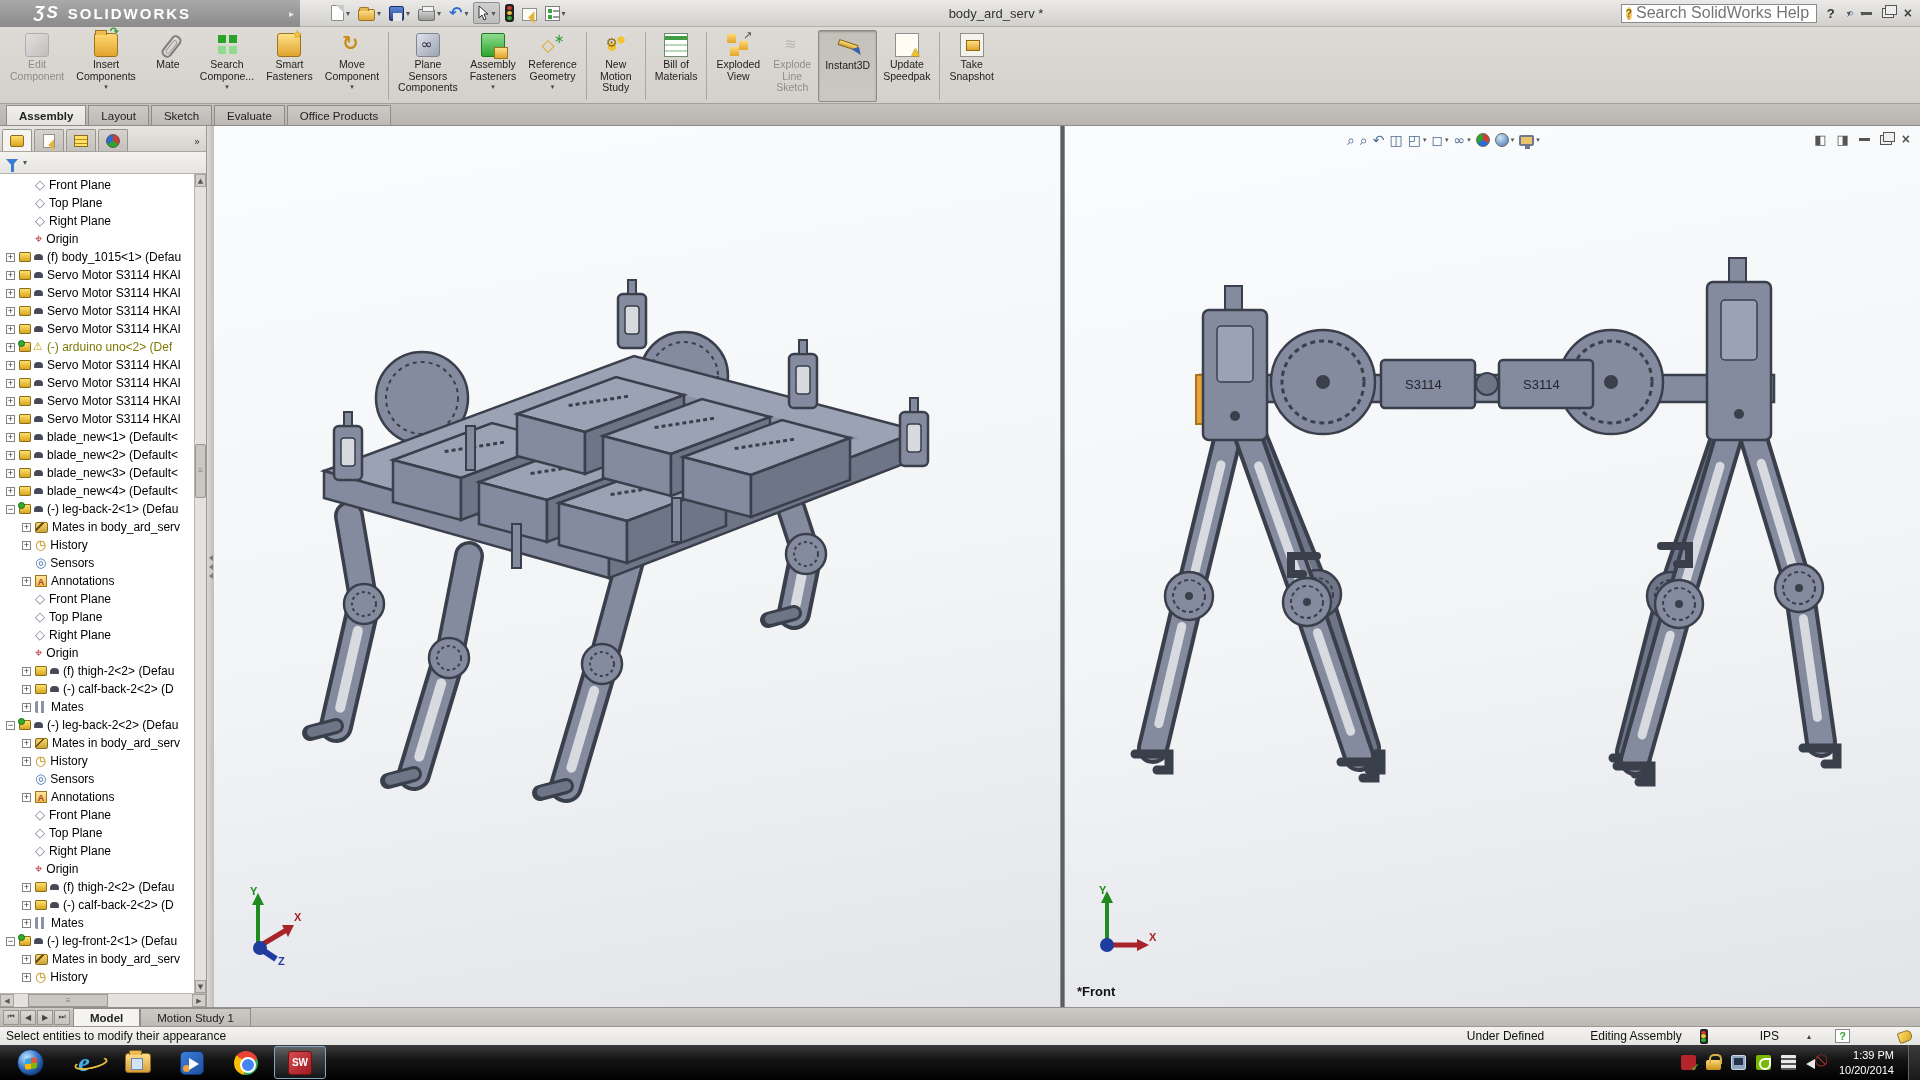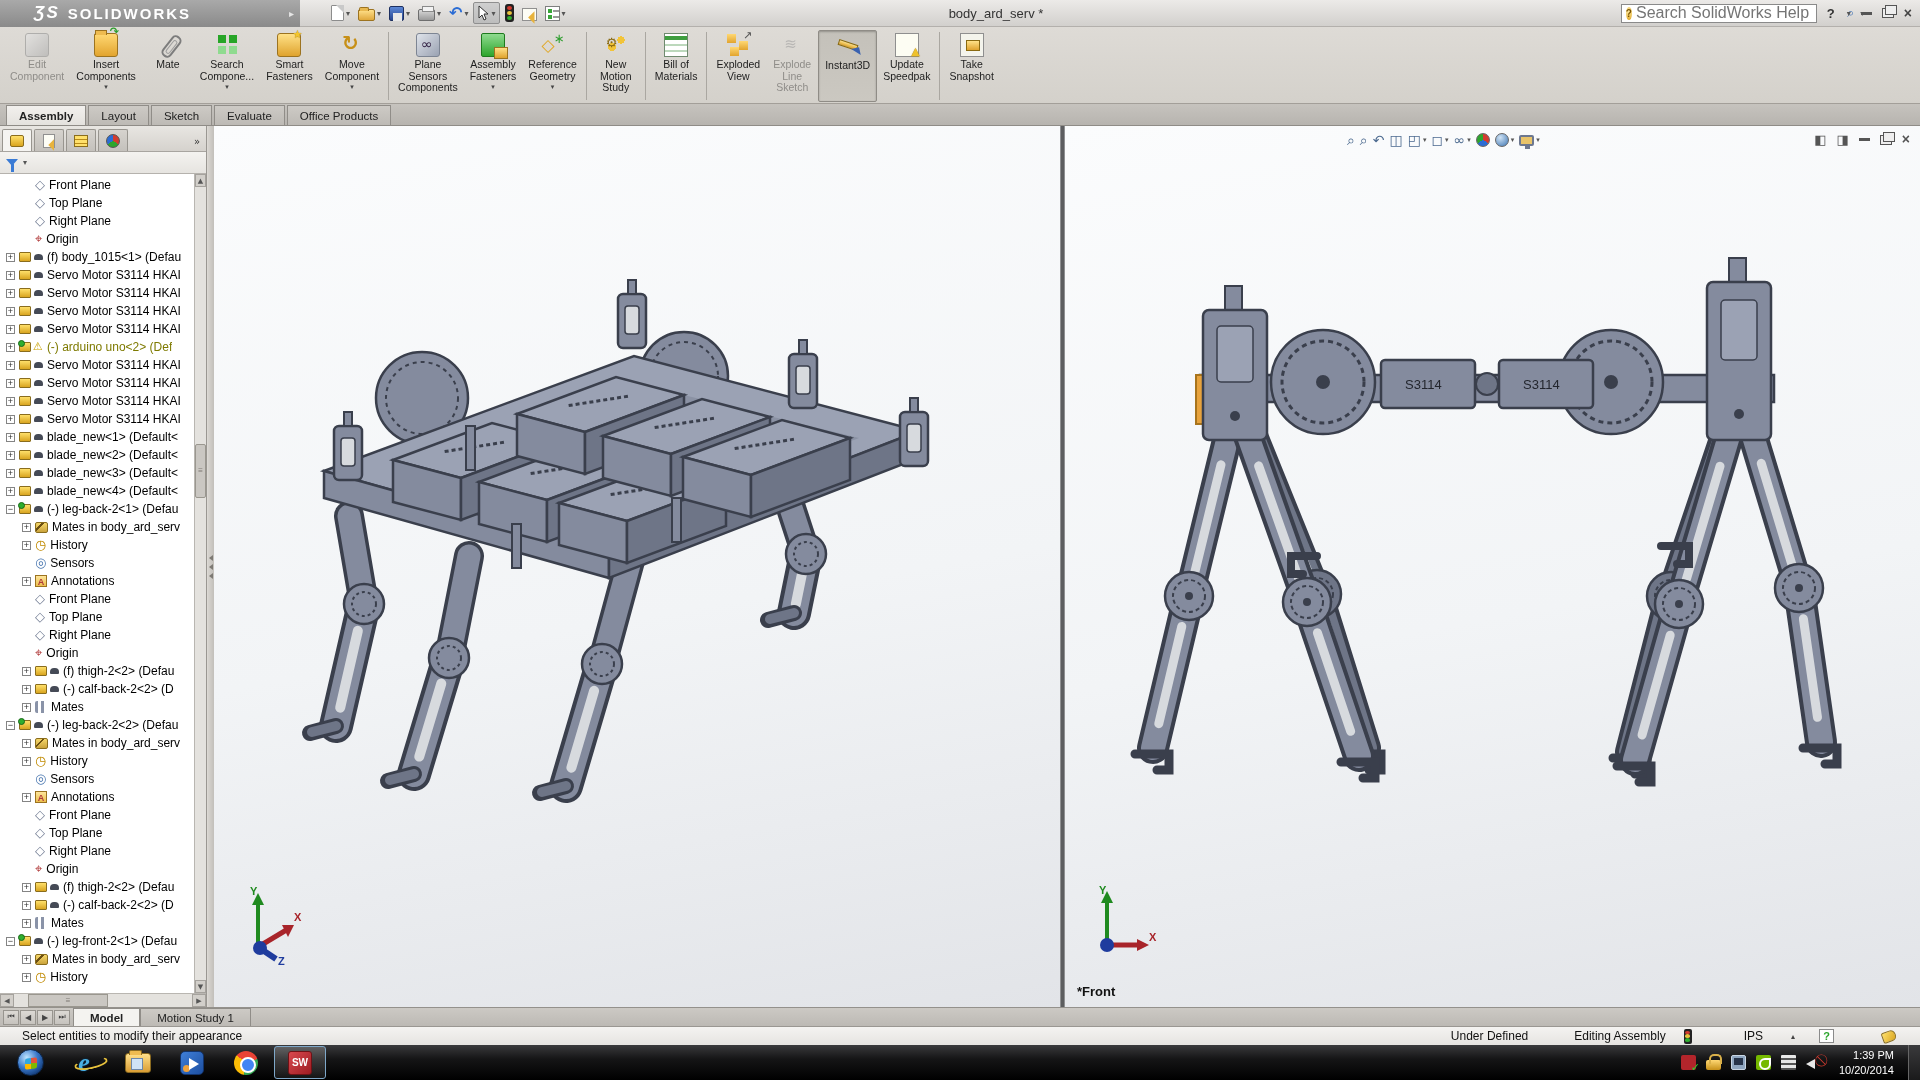--- a/index.html
+++ b/index.html
@@ -231,21 +231,21 @@
   .tnav { display:flex; align-items:center; gap:1px; padding:0 3px; }
   .tnav span { width:16px; height:15px; background:linear-gradient(#dcd9d4,#c6c3be); border:1px solid #98958f;
     font-size:8px; color:#444; display:flex; align-items:center; justify-content:center; font-family:"DejaVu Sans",sans-serif; }
   .btab { padding:0 16px; display:flex; align-items:center; font-size:11.5px;
     background:linear-gradient(#cdcac5,#bdbab5); border:1px solid #908d88; border-bottom:none; color:#222; }
   .btab.active { background:#f4f3f0; font-weight:bold; }
 
   
   #statusbar { position:absolute; top:1026px; left:0; right:0; height:19px;
     background:linear-gradient(#f4f3f1,#e6e4e1); border-top:1px solid #9a9792;
-    display:flex; align-items:center; font-size:12px; color:#111; padding:0 22px; }
+    display:flex; align-items:center; font-size:12px; color:#111; padding:0 6px; }
   .sb-right { margin-left:auto; display:flex; align-items:center; }
   .sb-item { margin-left:46px; }
   .sb-traffic { width:8px; height:15px; border-radius:2px; background:#222; margin-left:18px;
     display:flex; flex-direction:column; justify-content:space-between; padding:2px 1.5px; }
   .sb-traffic i { width:5px; height:4px; border-radius:50%; display:block; }
   .sb-units { margin-left:52px; }
   .sb-caret { font-size:8px; color:#444; margin-left:28px; font-family:"DejaVu Sans",sans-serif; }
   .sb-help { width:15px; height:14px; border:1px solid #8a8a8a; background:#fff; color:#2da52d;
     font-weight:bold; font-size:11px; text-align:center; line-height:13px; margin-left:24px; }
   .sb-tag { width:14px; height:11px; background:linear-gradient(135deg,#ffe06a,#d9a520); border:1px solid #8a6d1d;

